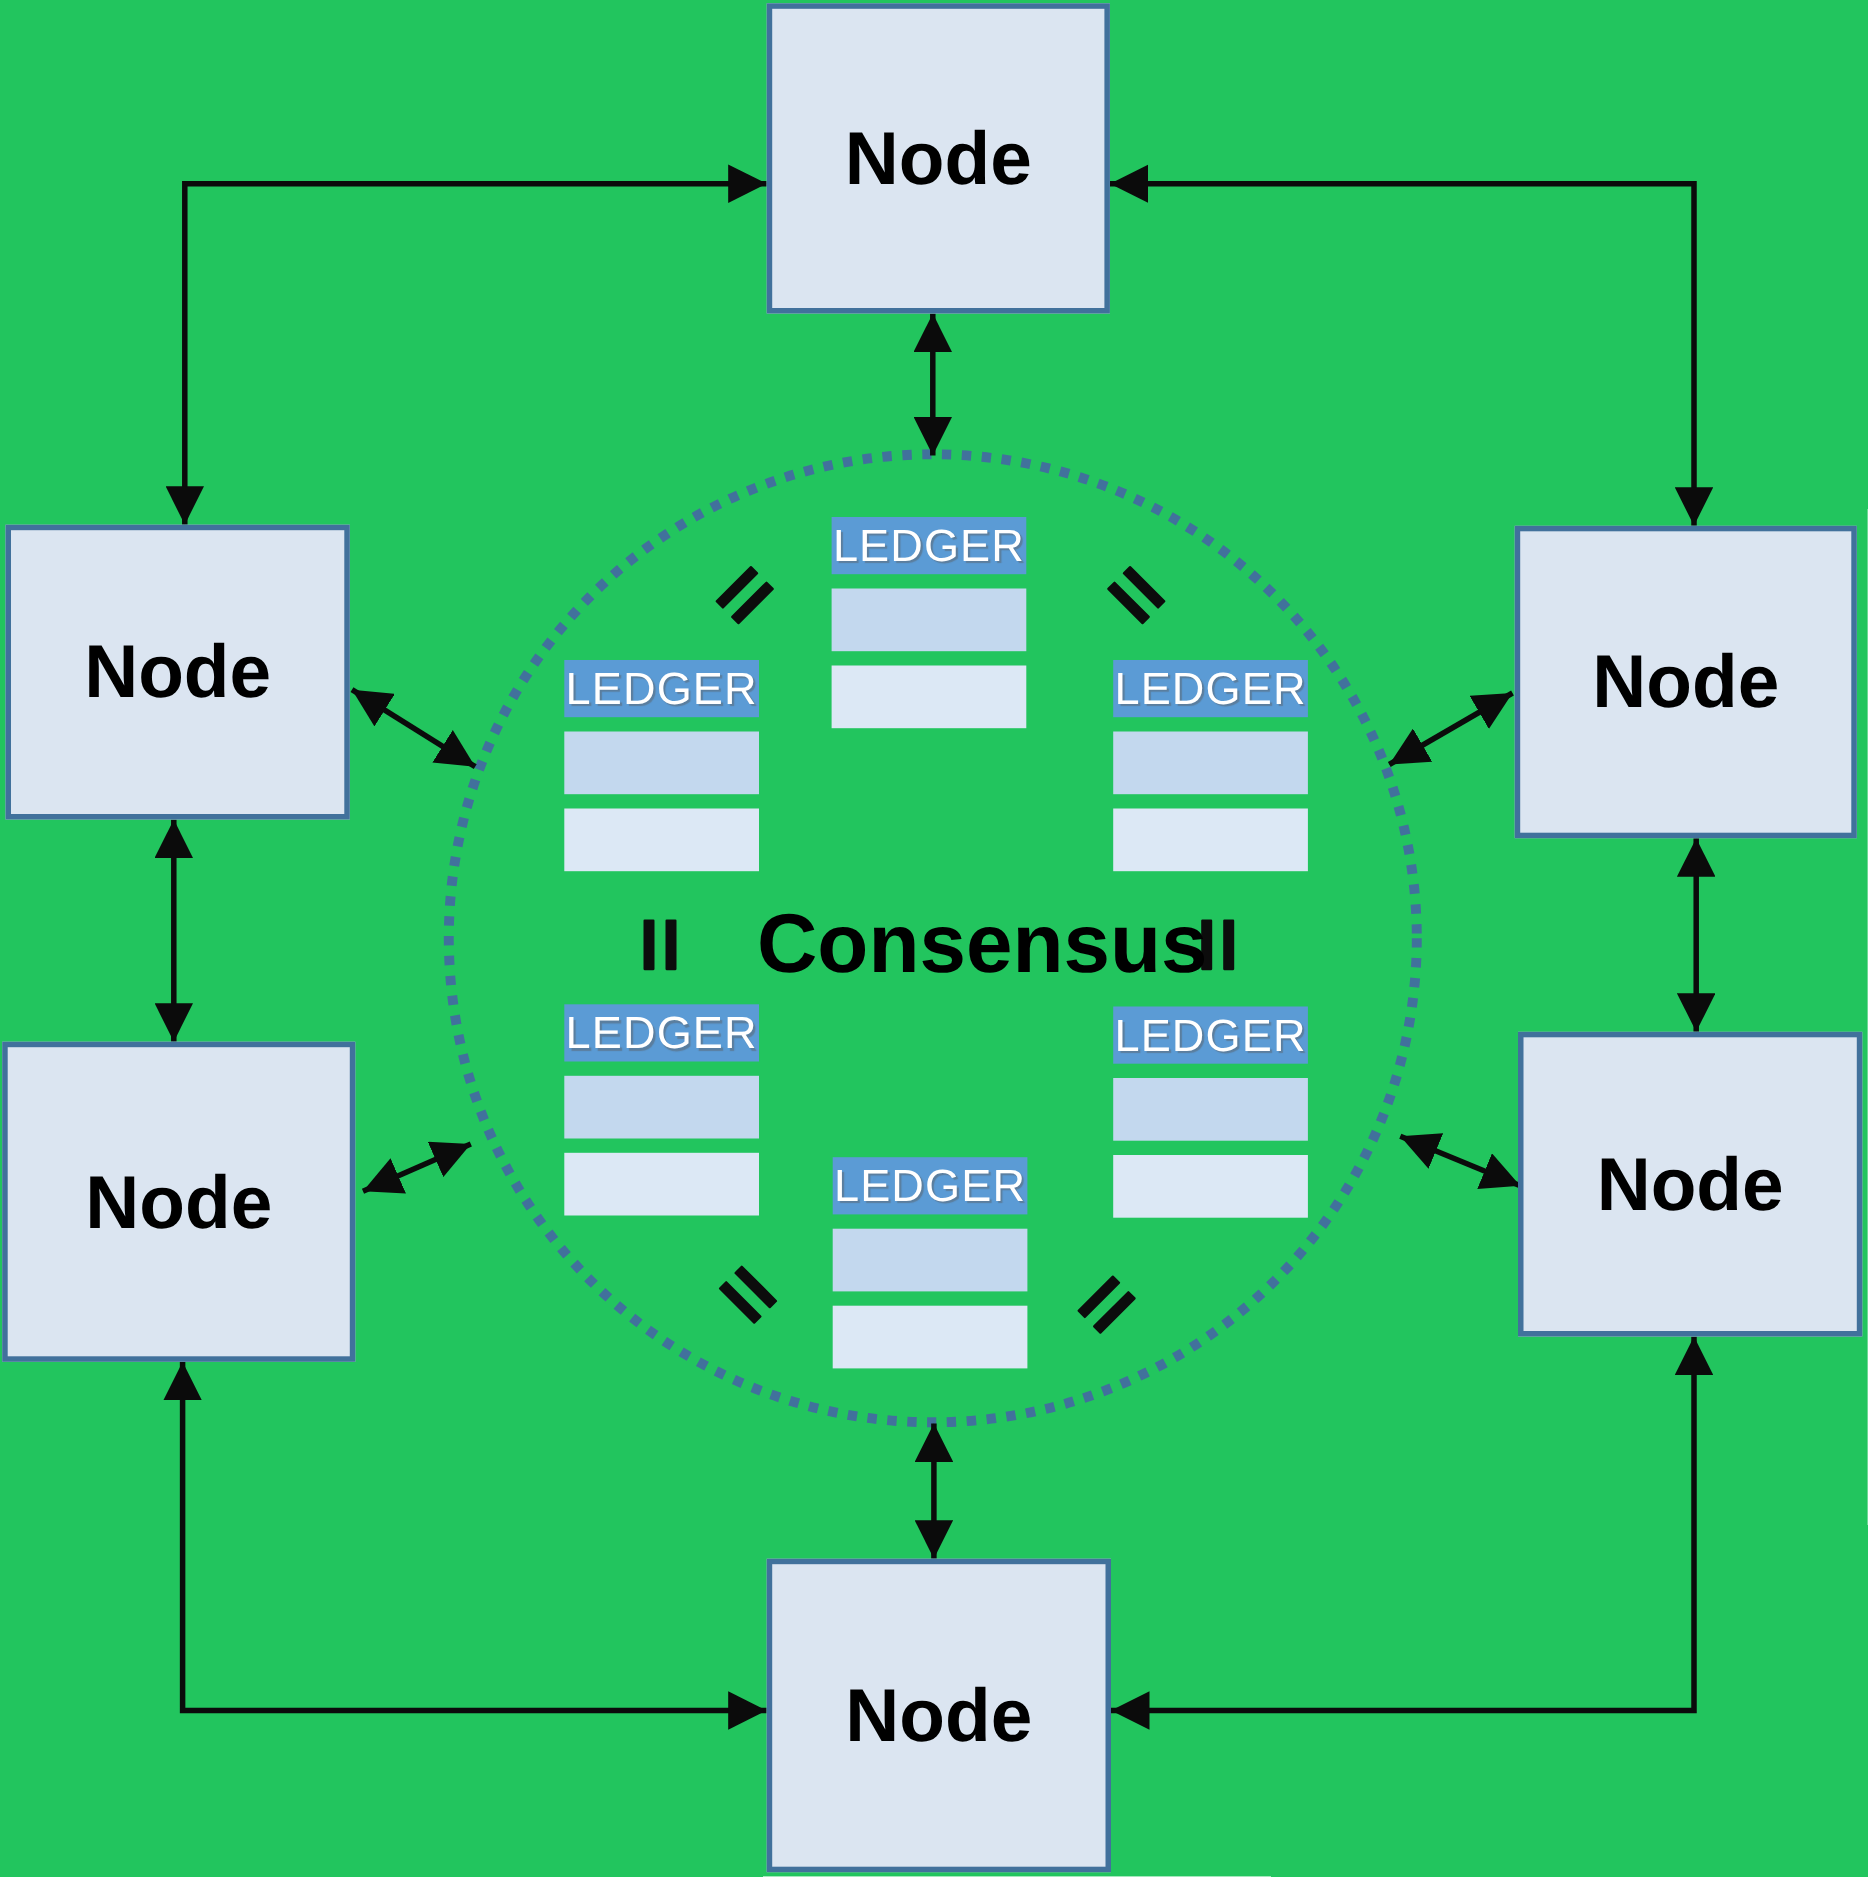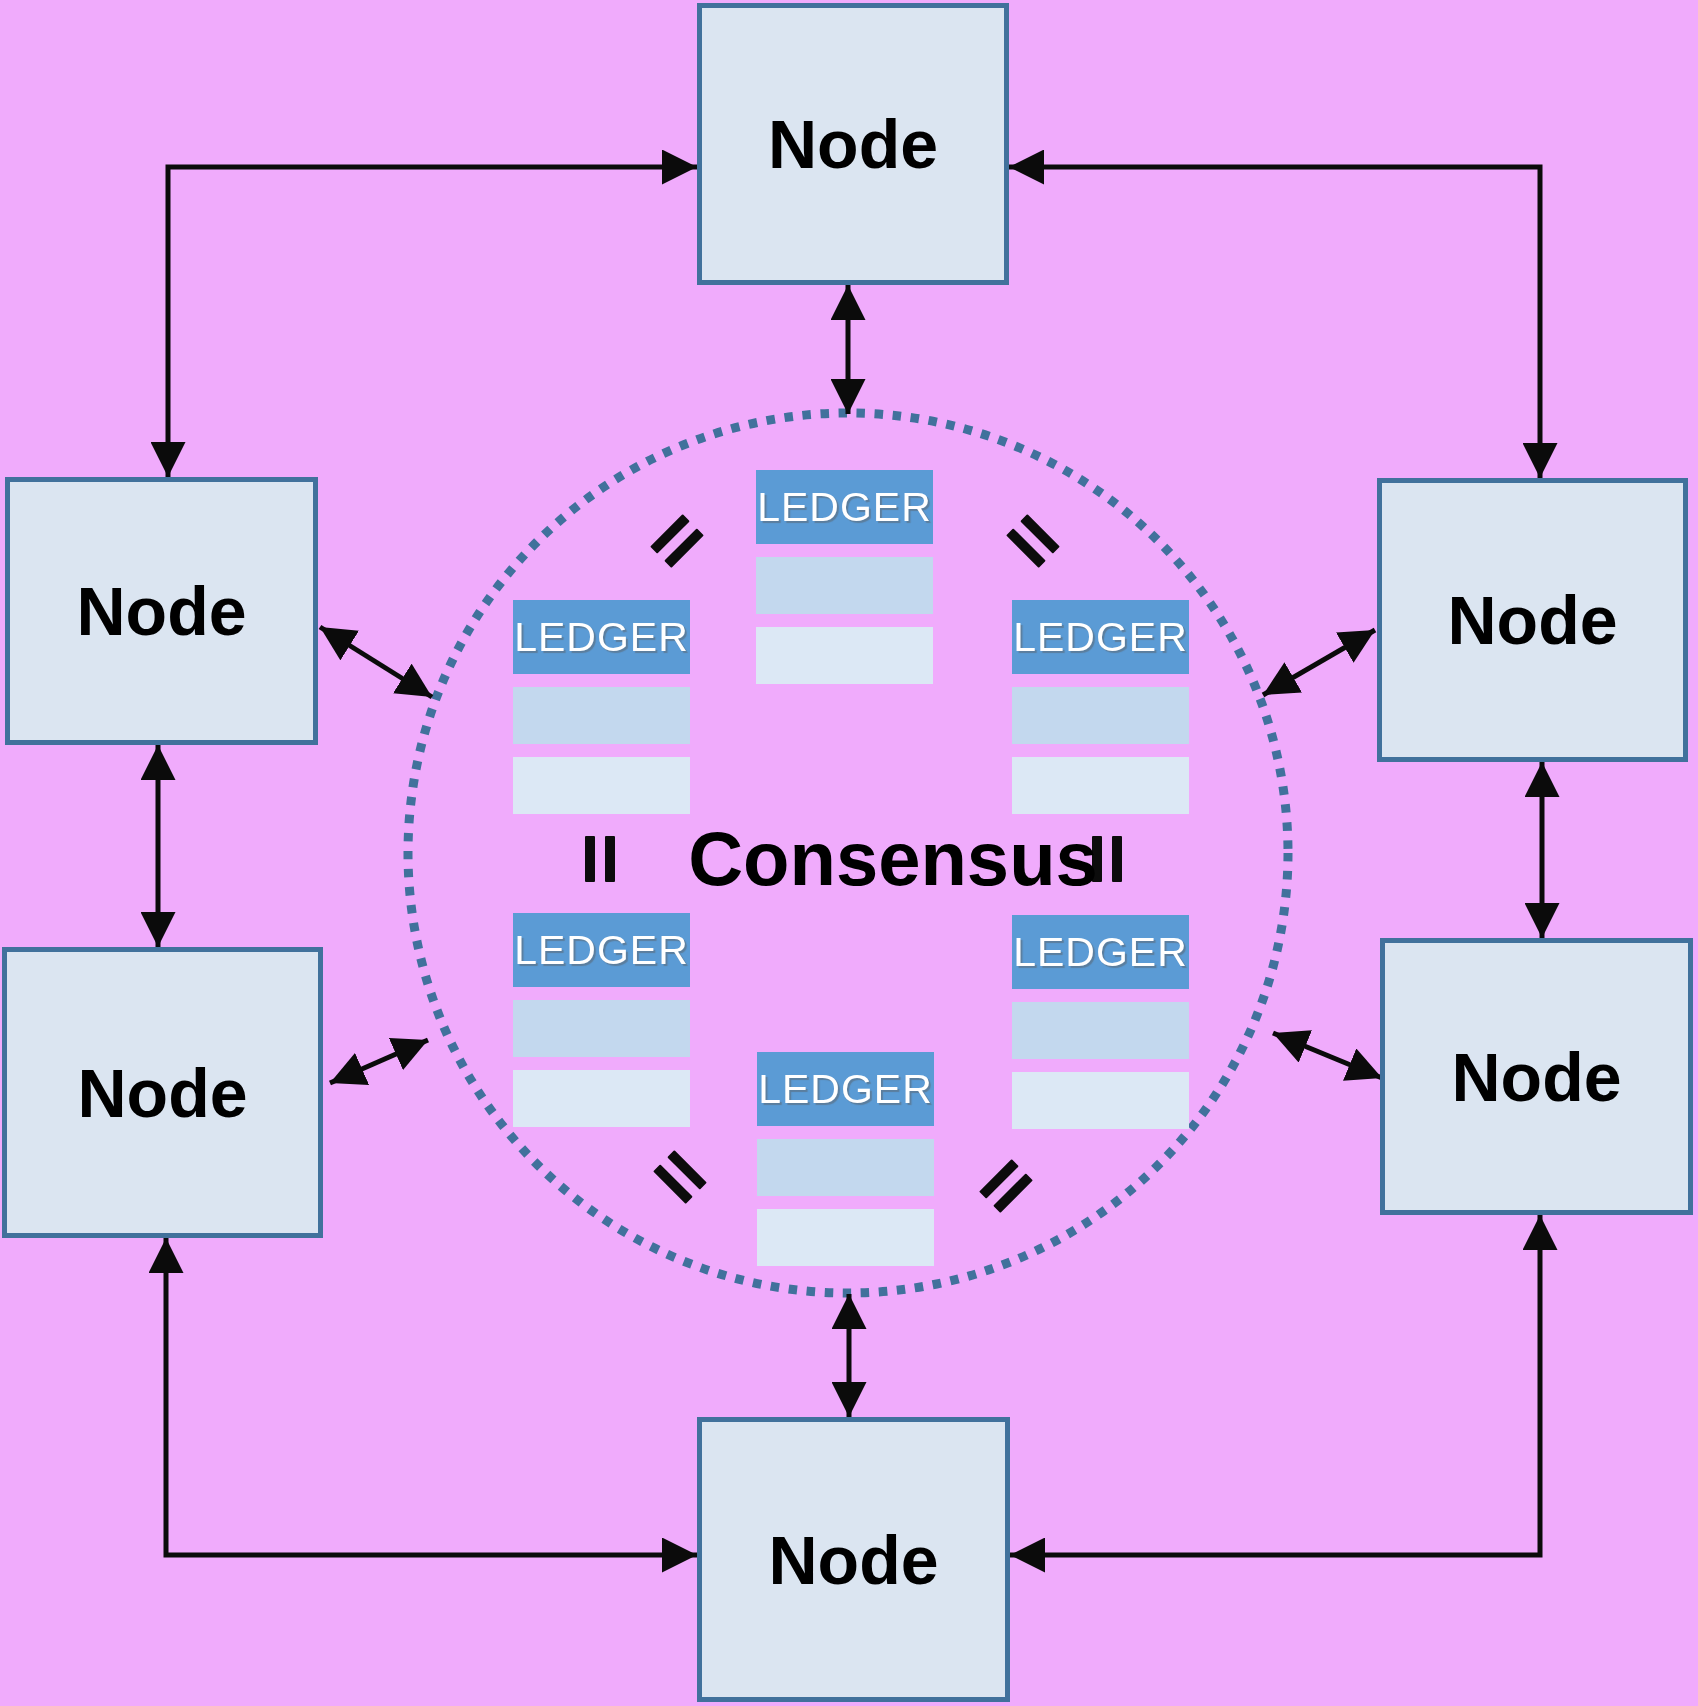--- a/index.html
+++ b/index.html
@@ -1,17 +1,17 @@
 <!DOCTYPE html>
 <html><head>
 <meta charset="utf-8">
 <style>
   html,body{margin:0;padding:0;background:#ffffff;}
   .stage{
-    position:relative;width:1698px;height:1706px;background:#f0abfc;overflow:hidden;
+    position:relative;width:1698px;height:1706px;background:#22c55e;overflow:hidden;
     font-family:"Liberation Sans",sans-serif;
   }
   .layer{position:absolute;left:0;top:0;width:1698px;height:1706px;}
   svg.layer{pointer-events:none;}
 
   
   .node{
     position:absolute;box-sizing:border-box;
     background:#dbe5f1;border:5px solid #41719c;
     display:flex;align-items:center;justify-content:center;
@@ -22,21 +22,21 @@
   .node-top        {left:697px;top:3px;   width:312px;height:282px;}
   .node-upper-left {left:5px;  top:477px; width:313px;height:268px;}
   .node-upper-right{left:1377px;top:478px;width:311px;height:284px;}
   .node-lower-left {left:2px;  top:947px; width:321px;height:291px;}
   .node-lower-right{left:1380px;top:938px;width:313px;height:277px;}
   .node-bottom     {left:697px;top:1417px;width:313px;height:285px;}
 
   
   .ledger{position:absolute;width:177px;}
   .ledger .hd{
-    height:74px;background:#5b9bd5;color:#ffffff;
+    height:52px;background:#5b9bd5;color:#ffffff;
     display:flex;align-items:center;justify-content:center;
     font-size:41px;font-weight:normal;letter-spacing:1px;
     text-shadow:2px 2px 1px rgba(90,90,90,0.45);
   }
   .ledger .r1{height:57px;margin-top:13px;background:#c3d8ee;}
   .ledger .r2{height:57px;margin-top:13px;background:#dce8f5;}
   .ledger-top        {left:756px; top:470px;}
   .ledger-upper-left {left:513px; top:600px;}
   .ledger-upper-right{left:1012px;top:600px;}
   .ledger-lower-left {left:513px; top:913px;}

